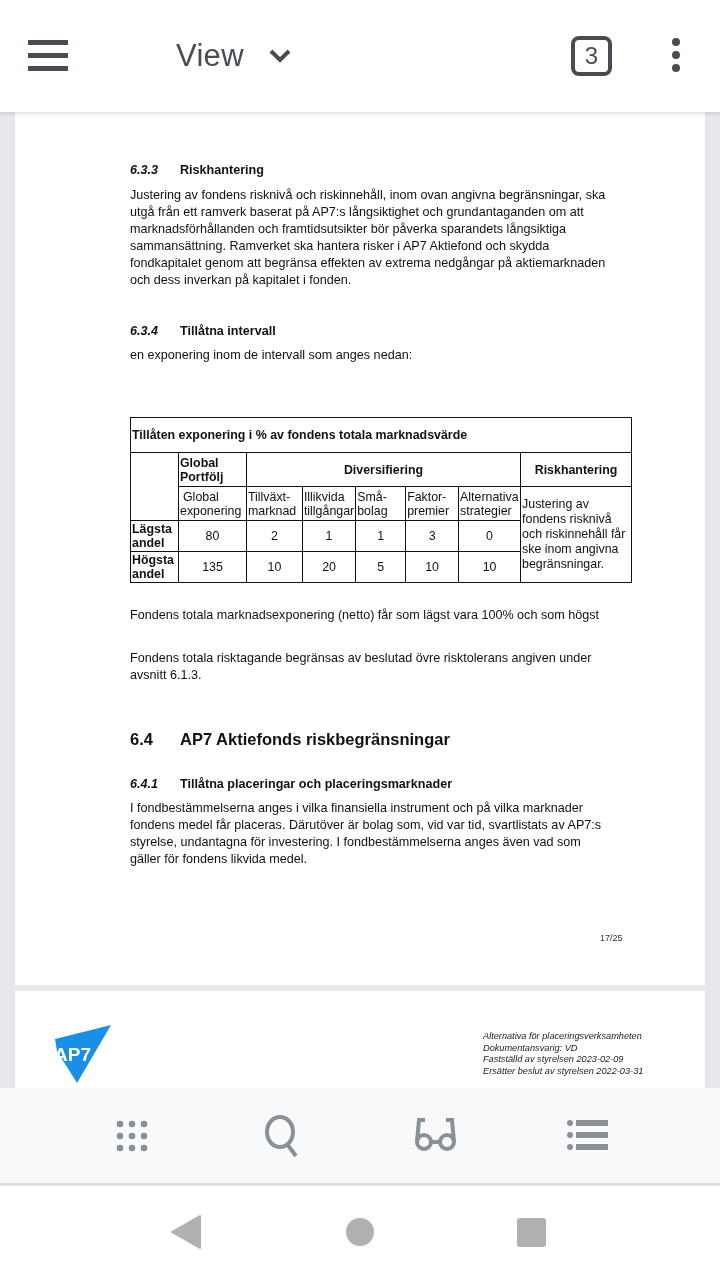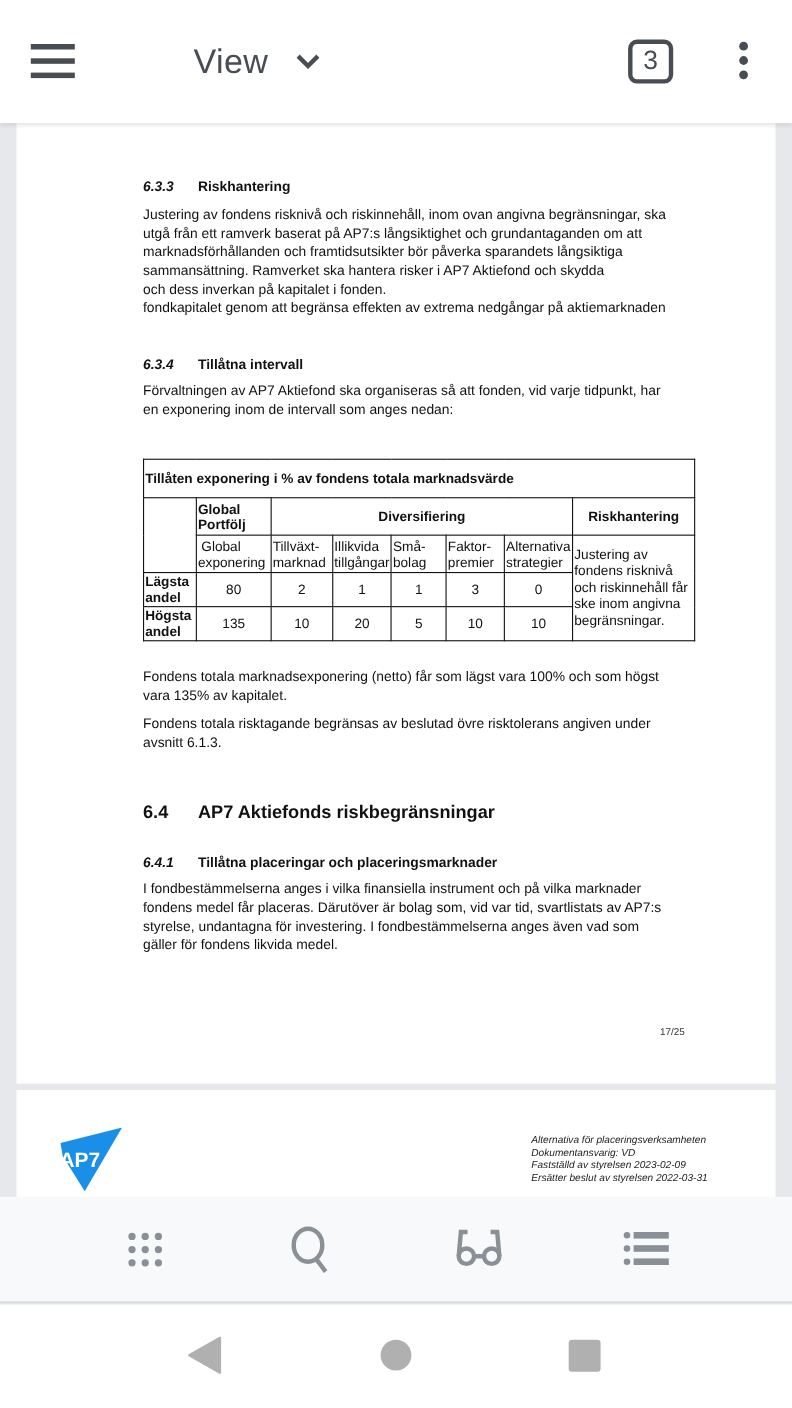--- a/index.html
+++ b/index.html
@@ -70,29 +70,28 @@
   <div class="doc">
 
     <div class="h3" style="top:50px">
       <span class="num">6.3.3</span><span>Riskhantering</span>
     </div>
     <div class="para" style="top:75px">
       <div>Justering av fondens risknivå och riskinnehåll, inom ovan angivna begränsningar, ska</div>
       <div>utgå från ett ramverk baserat på AP7:s långsiktighet och grundantaganden om att</div>
       <div>marknadsförhållanden och framtidsutsikter bör påverka sparandets långsiktiga</div>
       <div>sammansättning.  Ramverket ska hantera risker i AP7 Aktiefond och skydda</div>
+      <div>fondkapitalet genom att begränsa effekten av extrema nedgångar på aktiemarknaden</div>
       <div>och dess inverkan på kapitalet i fonden.</div>
-      <div>fondkapitalet genom att begränsa effekten av extrema nedgångar på aktiemarknaden</div>
     </div>
 
     <div class="h3" style="top:211px">
       <span class="num">6.3.4</span><span>Tillåtna intervall</span>
     </div>
     <div class="para" style="top:235px">
-      <div>Förvaltningen av AP7 Aktiefond ska organiseras så att fonden, vid varje tidpunkt, har</div>
       <div>en exponering inom de intervall som anges nedan:</div>
     </div>
 
     <table class="expo">
       <tbody>
           <tr style="height:35px">
         <td colspan="8" class="b">Tillåten exponering i % av fondens totala marknadsvärde</td>
       </tr>
       <tr style="height:34px">
         <td rowspan="2" style="width:48px"></td>
@@ -151,21 +150,20 @@
         <td class="c">20</td>
         <td class="c">5</td>
         <td class="c">10</td>
         <td class="c">10</td>
       </tr>
     </tbody>
       </table>
 
     <div class="para" style="top:495px">
       <div>Fondens totala marknadsexponering (netto) får som lägst vara 100% och som högst</div>
-      <div>vara 135% av kapitalet.</div>
     </div>
     <div class="para" style="top:538px">
       <div>Fondens totala risktagande begränsas av beslutad övre risktolerans angiven under</div>
       <div>avsnitt 6.1.3.</div>
     </div>
 
     <div class="h2" style="top:619px">
       <span class="num">6.4</span><span>AP7 Aktiefonds riskbegränsningar</span>
     </div>
 

